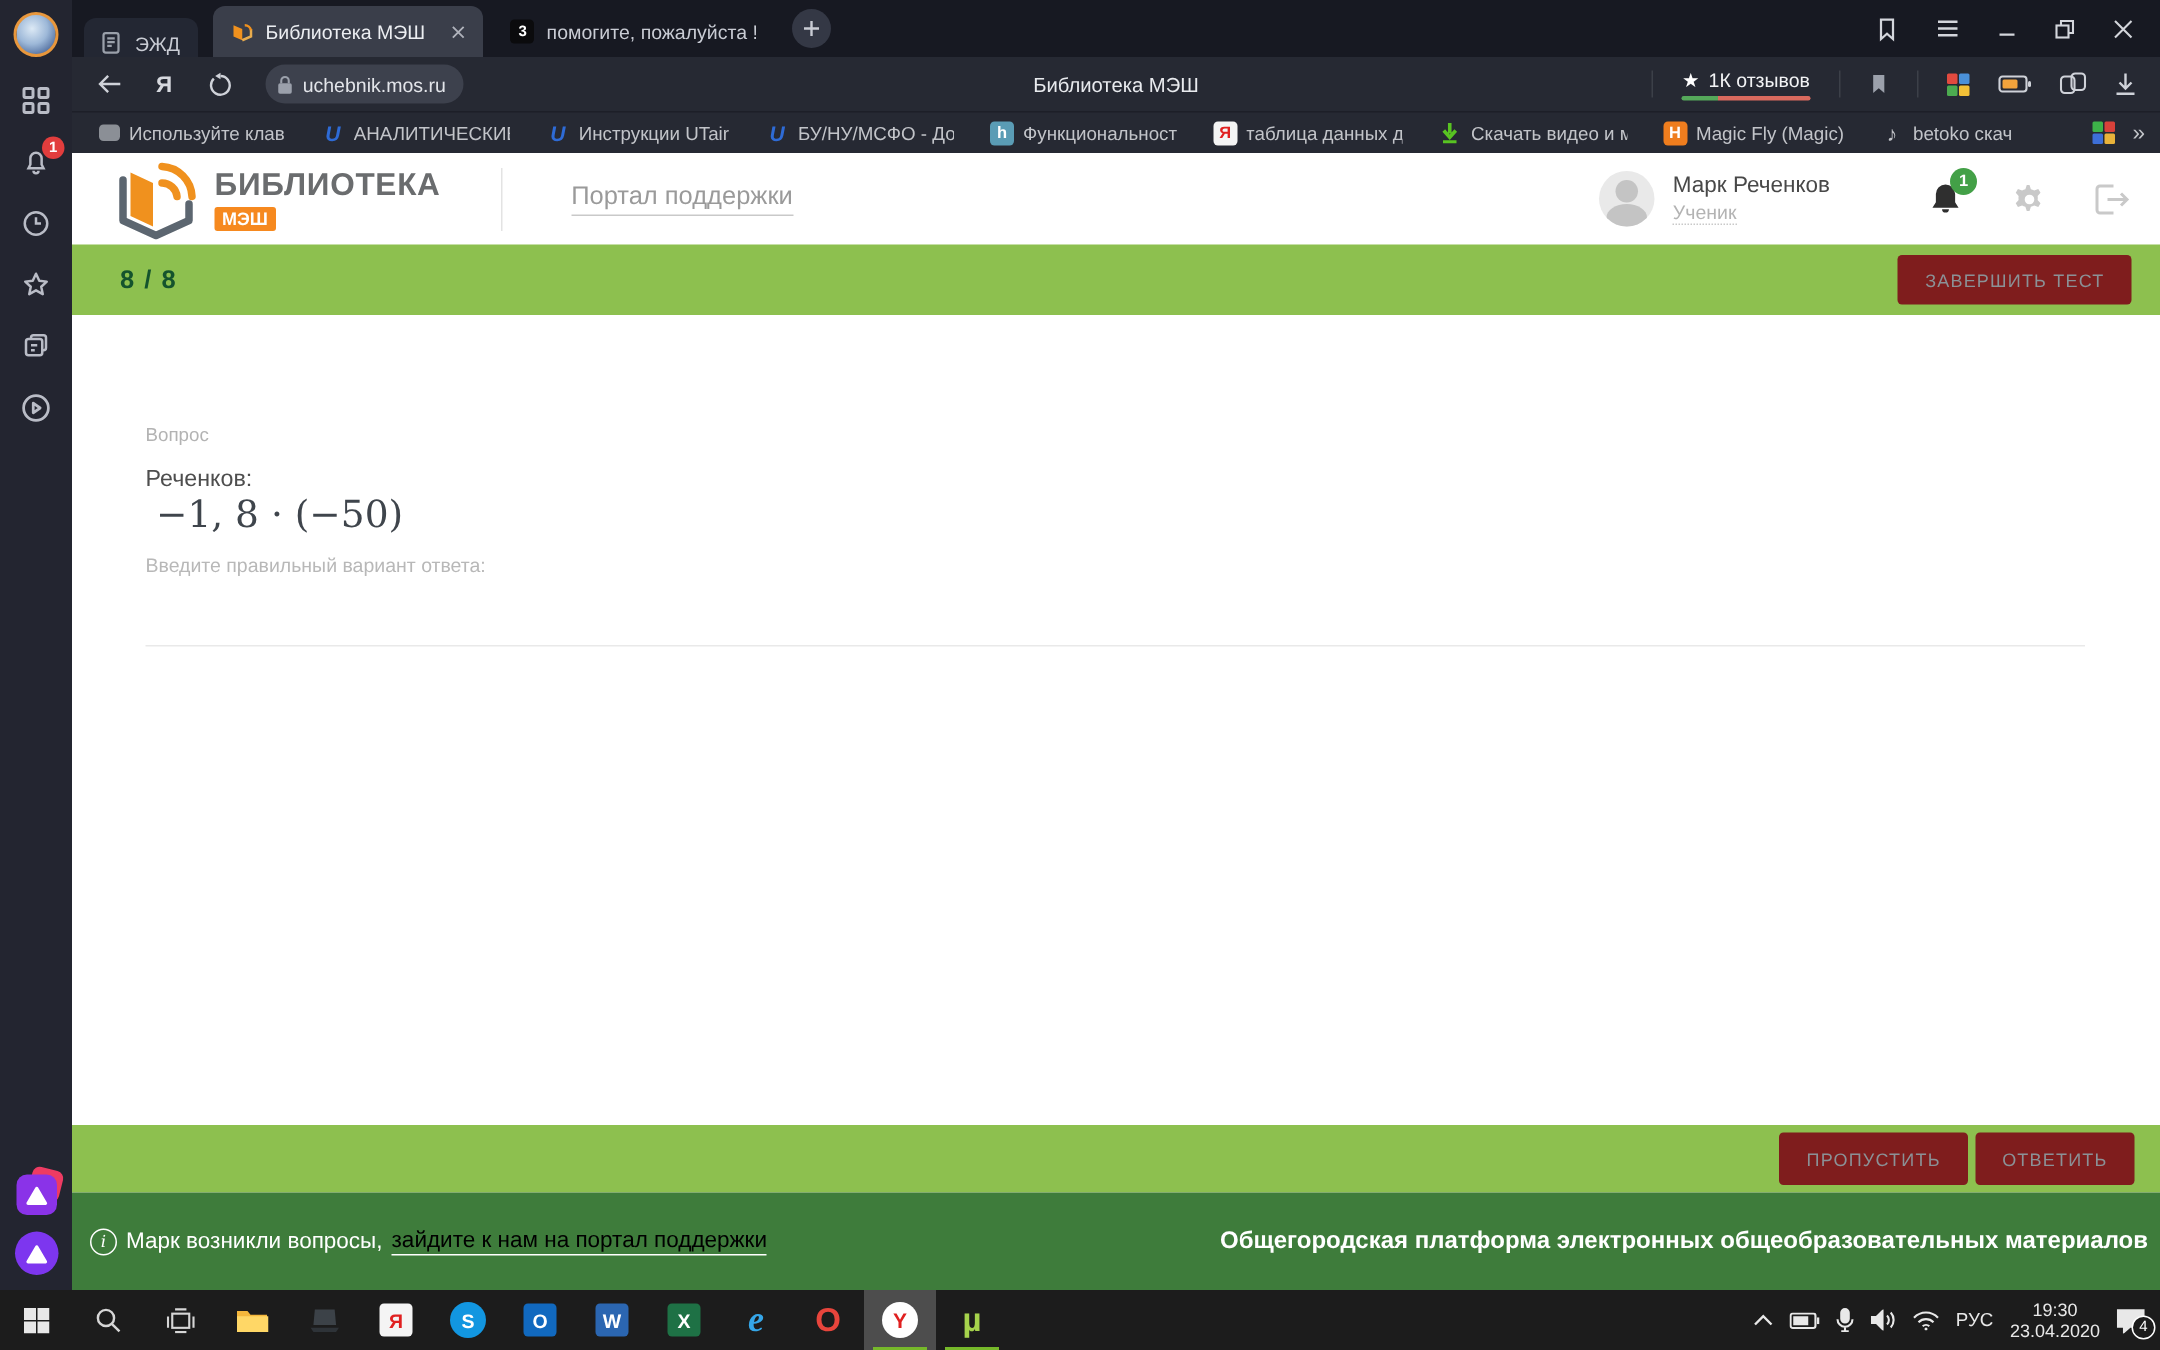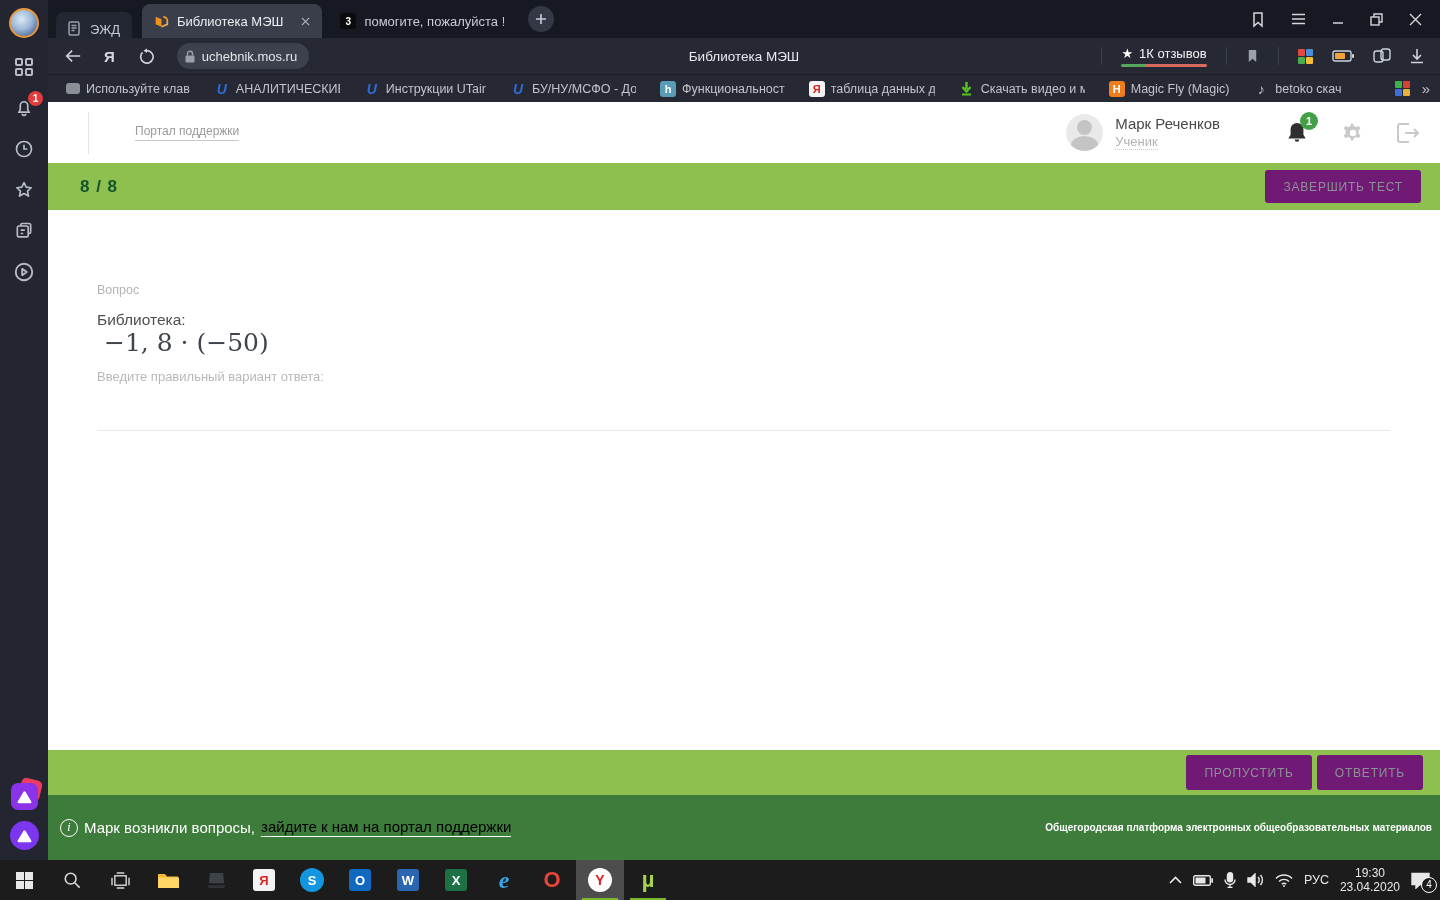--- a/index.html
+++ b/index.html
@@ -59,54 +59,54 @@
   .ext4 i { width:7px; height:7px; border-radius:1px; }
 
   
   .page { position:absolute; top:102px; left:0; width:1392px; height:758px; background:#fff; }
   .site-header { height:61px; background:#fff; display:flex; align-items:center; }
   .logo { display:flex; align-items:center; margin-left:27px; gap:10px; }
   .logo-text { display:flex; flex-direction:column; }
   .logo-title { font-size:21px; font-weight:700; color:#6a6c6e; letter-spacing:0.5px; }
   .logo-badge { align-self:flex-start; margin-top:2px; background:#f6891f; color:#fff; font-size:12px; font-weight:700; padding:1px 5px; border-radius:2px; }
   .hdr-div { width:1px; height:42px; background:#e3e3e3; margin-left:40px; }
-  .support-link { margin-left:46px; font-size:12px; color:#9a9a9a; border-bottom:1px solid #c9c9c9; padding-bottom:2px; }
+  .support-link { margin-left:46px; font-size:17px; color:#9a9a9a; border-bottom:1px solid #c9c9c9; padding-bottom:2px; }
   .hdr-right { margin-left:auto; display:flex; align-items:center; padding-right:20px; }
   .u-avatar { width:37px; height:37px; border-radius:50%; background:#e9e9e9; position:relative; overflow:hidden; }
   .u-avatar::before { content:""; position:absolute; left:11px; top:6px; width:15px; height:15px; border-radius:50%; background:#c4c4c4; }
   .u-avatar::after { content:""; position:absolute; left:5px; top:22px; width:27px; height:18px; border-radius:50% 50% 0 0; background:#c4c4c4; }
   .u-meta { margin-left:12px; margin-right:66px; }
   .u-name { font-size:15px; color:#484848; }
   .u-role { font-size:13px; color:#b3b3b3; border-bottom:1px dotted #c9c9c9; display:inline-block; margin-top:2px; }
   .bell-wrap { position:relative; color:#2f2f2f; display:flex; }
   .bell-badge { position:absolute; top:-9px; right:-10px; width:18px; height:18px; border-radius:50%; background:#43a047; color:#fff; font-size:11px; font-weight:700; display:flex; align-items:center; justify-content:center; }
   .gear { margin-left:34px; color:#c9c9c9; display:flex; }
   .logout { margin-left:32px; color:#c9c9c9; display:flex; }
 
   .progress-bar { height:47px; background:#8dc04f; display:flex; align-items:center; }
   .progress-label { margin-left:32px; color:#14532d; font-size:17px; font-weight:700; letter-spacing:1px; }
-  .btn-white { background:#701a75; border:none; border-radius:3px; color:#8b9196; font-size:12px; font-weight:500; letter-spacing:0.8px; padding:0 18px; height:33px; cursor:pointer; font-family:"Liberation Sans",sans-serif; }
+  .btn-white { background:#7f1d1d; border:none; border-radius:3px; color:#8b9196; font-size:12px; font-weight:500; letter-spacing:0.8px; padding:0 18px; height:33px; cursor:pointer; font-family:"Liberation Sans",sans-serif; }
   .finish-btn { margin-left:auto; margin-right:19px; }
 
   .content { position:relative; height:540px; background:#fff; }
   .q-label { position:absolute; left:49px; top:73px; font-size:12.5px; color:#b3b3b3; }
   .q-title { position:absolute; left:49px; top:101px; font-size:15.5px; color:#4e4e4e; }
   .q-formula { position:absolute; left:56px; top:118px; font-family:"DejaVu Serif", serif; font-size:25px; color:#3f454c; }
   .q-prompt { position:absolute; left:49px; top:159px; font-size:13px; color:#b8b8b8; }
   .answer-line { position:absolute; left:49px; right:50px; top:219px; height:2px; border-bottom:1px solid #e9e9e9; }
 
   .action-bar { position:absolute; left:0; bottom:65px; width:100%; height:45px; background:#8dc04f; display:flex; align-items:center; justify-content:flex-end; gap:5px; padding-right:17px; }
   .action-bar .btn-white { height:35px;text-align:center; }
 
   .site-footer { position:absolute; left:0; bottom:0; width:100%; height:65px; background:#3e7c3b; display:flex; align-items:center; }
   .f-left { display:flex; align-items:center; margin-left:12px; gap:6px; color:#fff; font-size:15px; white-space:nowrap; }
   .info-ic { width:18px; height:18px; border:1.5px solid #fff; border-radius:50%; display:flex; align-items:center; justify-content:center; font-size:11px; font-style:italic; font-family:"DejaVu Serif",serif; flex:none; }
   .f-link { color:#000000; border-bottom:1px solid #fff; padding-bottom:1px; }
   .f-right { margin-left:auto; text-align:right; padding-right:8px; }
-  .f-platform { color:#fff; font-size:10px; font-weight:700; }
+  .f-platform { color:#fff; font-size:16px; font-weight:700; }
   .f-copy { color:#9dc399; font-size:12px; margin-top:4px; }
 
   
   .taskbar { position:absolute; left:0; bottom:0; width:1440px; height:40px; background:#1c1c1c; display:flex; align-items:stretch; }
   .tb-tile { width:48px; display:flex; align-items:center; justify-content:center; position:relative; color:#e8e8e8; }
   .tb-tile.hl { background:#4d4d4d; }
   .tb-tile.run::after { content:""; position:absolute; bottom:0; left:6px; right:6px; height:2px; background:#76b82a; }
   .sq-app { width:22px; height:22px; border-radius:3px; color:#fff; font-weight:700; font-size:13px; display:flex; align-items:center; justify-content:center; }
   .circle-app { width:24px; height:24px; border-radius:50%; display:flex; align-items:center; justify-content:center; font-weight:700; }
   .tray { margin-left:auto; display:flex; align-items:center; gap:11px; padding-right:10px; color:#e8e8e8; }
@@ -359,20 +359,32 @@
             <i style="background:#3d6fd8"></i>
             <i style="background:#e8b23a"></i>
           </span>
         <span>»</span>
       </div>
     </div>
 
     <div class="page">
 
       <header class="site-header">
+        <div class="logo">
+          <svg width="58" height="54" viewBox="0 0 58 54">
+            <path d="M12 9 V38 L27 45 V16 Z" fill="#f0911e"></path>
+            <path d="M7 14 V41 L29 51 L51 41 V30" fill="none" stroke="#5c6670" stroke-width="5" stroke-linejoin="round" stroke-linecap="round"></path>
+            <path d="M33 16 a10 10 0 0 1 10 9" fill="none" stroke="#f0911e" stroke-width="5" stroke-linecap="round"></path>
+            <path d="M33 5 a21 21 0 0 1 20 20" fill="none" stroke="#f0911e" stroke-width="5" stroke-linecap="round"></path>
+          </svg>
+          <div class="logo-text">
+            <span class="logo-title">БИБЛИОТЕКА</span>
+            <span class="logo-badge">МЭШ</span>
+          </div>
+        </div>
         <div class="hdr-div"></div>
         <a class="support-link">Портал поддержки</a>
         <div class="hdr-right">
           <div class="u-avatar"></div>
           <div class="u-meta">
             <div class="u-name">Марк Реченков</div>
             <span class="u-role">Ученик</span>
           </div>
           <div class="bell-wrap">
             <svg width="22" height="24" viewBox="0 0 24 26" fill="currentColor">
@@ -395,21 +407,21 @@
         </div>
       </header>
 
       <div class="progress-bar">
         <span class="progress-label">8 / 8</span>
         <button class="btn-white finish-btn">ЗАВЕРШИТЬ ТЕСТ</button>
       </div>
 
       <main class="content">
         <div class="q-label">Вопрос</div>
-        <div class="q-title">Библиотека:</div>
+        <div class="q-title">Реченков:</div>
         <div class="q-formula">−1, 8 · (−50)</div>
         <div class="q-prompt">Введите правильный вариант ответа:</div>
         <div class="answer-line"></div>
       </main>
 
       <div class="action-bar">
         <button class="btn-white">ПРОПУСТИТЬ</button>
         <button class="btn-white">ОТВЕТИТЬ</button>
       </div>
 

